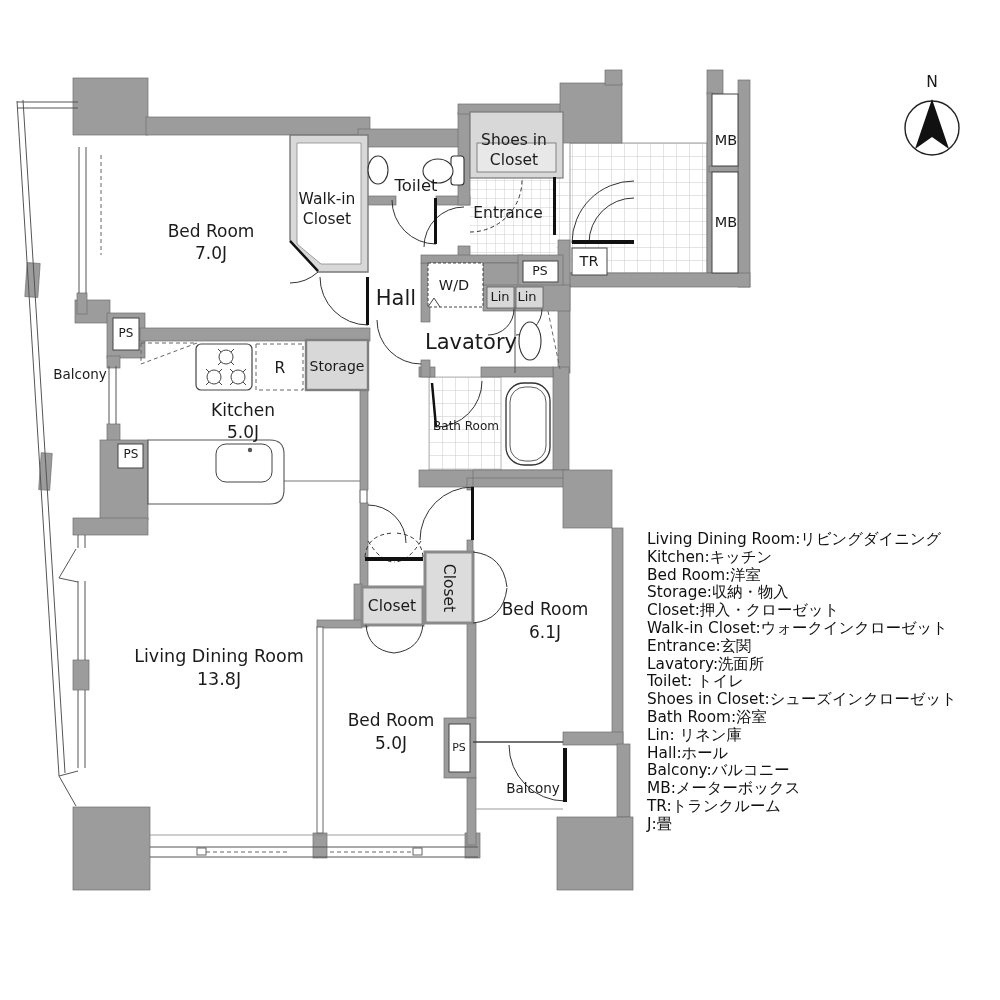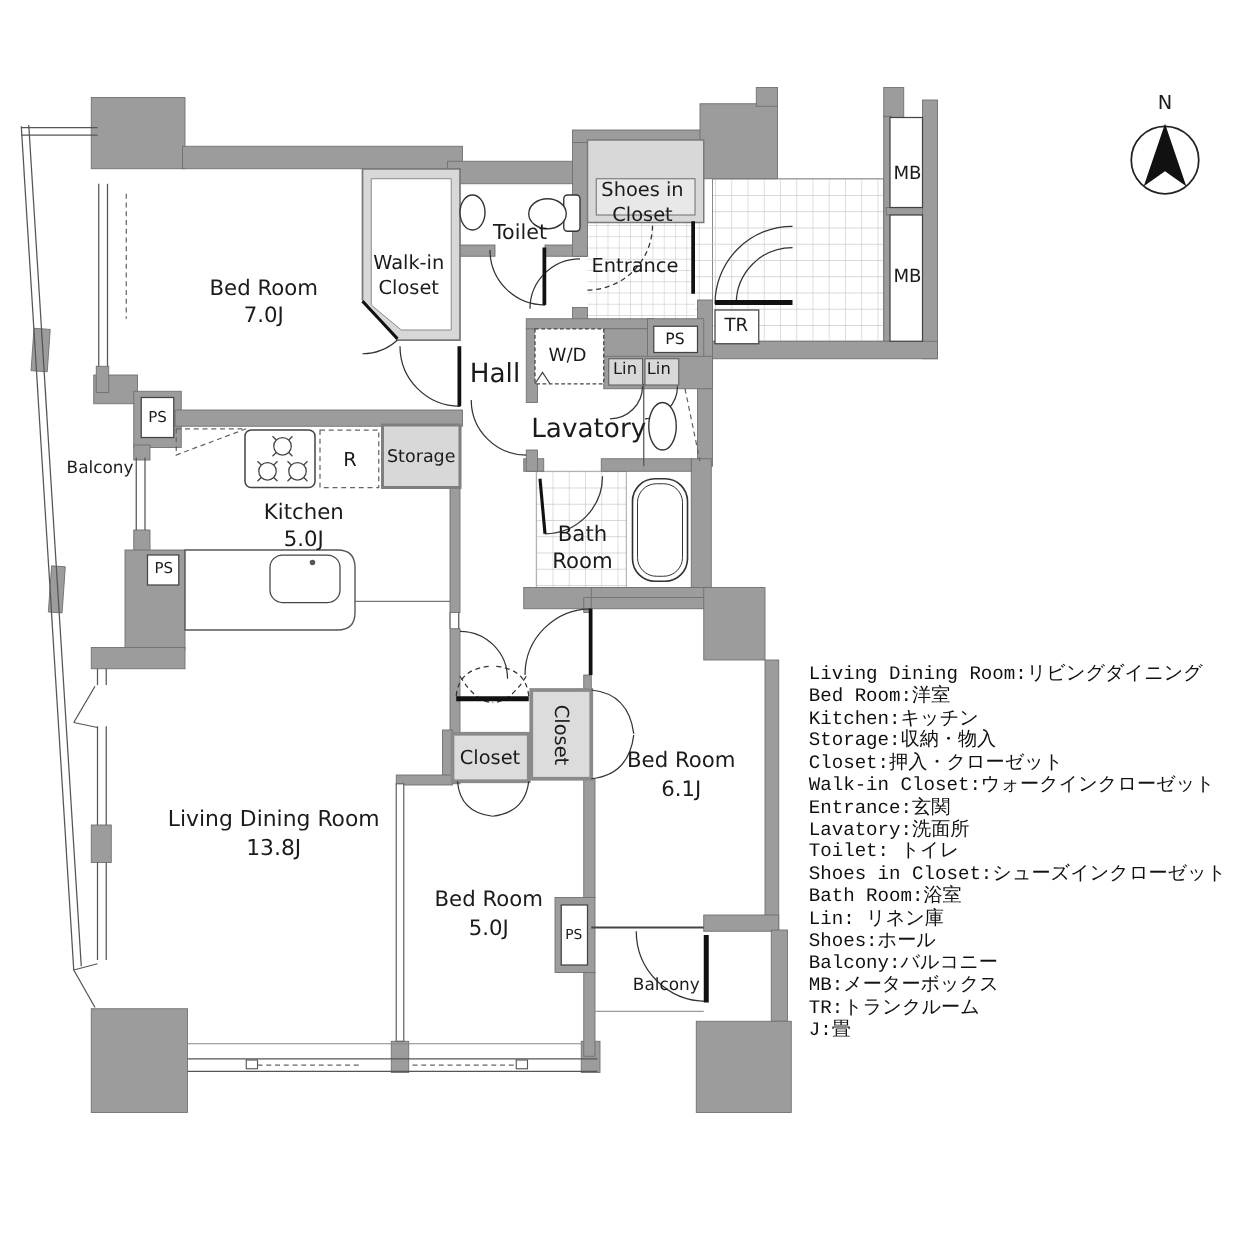--- a/index.html
+++ b/index.html
@@ -1,24 +1,24 @@
 <!DOCTYPE html>
 <html><head>
 <meta charset="utf-8">
 <style>
   html,body{margin:0;padding:0;background:#fff;}
   .stage{position:relative;width:1000px;height:1000px;background:#ffffff;overflow:hidden;
          font-family:"DejaVu Sans","Liberation Sans",sans-serif;color:#1b1b1b;}
   .stage svg{position:absolute;left:0;top:0;}
   .lbl{position:absolute;transform:translate(-50%,-50%);white-space:nowrap;
        text-align:center;line-height:1.3;color:#1b1b1b;}
-  .wrap{white-space:normal;line-height:1.32;margin-top:12px;}
+  .wrap{white-space:normal;line-height:1.32;}
   .v{writing-mode:vertical-rl;transform:translate(-50%,-50%);}
   .legend{position:absolute;left:647px;top:531px;font-size:15.3px;line-height:17.8px;color:#101010;}
-  .legend div{white-space:nowrap;font-family:Liberation Mono, monospace;}
+  .legend div{white-space:nowrap;}
 </style>
 </head>
 <body>
 
 <div class="stage">
 
 <svg width="1000" height="1000" viewBox="0 0 1000 1000">
   <defs>
     <pattern id="t13" width="13" height="13" patternUnits="userSpaceOnUse">
       <path d="M13 0H0V13" fill="none" stroke="#c9c9c9" stroke-width="1"></path>
@@ -246,21 +246,21 @@
   <span class="lbl" style="left:508px;top:213px;font-size:15.5px">Entrance</span>
   <span class="lbl" style="left:726px;top:140px;font-size:14.5px">MB</span>
   <span class="lbl" style="left:726px;top:222px;font-size:14.5px">MB</span>
   <span class="lbl" style="left:589px;top:261px;font-size:14.5px">TR</span>
   <span class="lbl" style="left:540px;top:271px;font-size:12.5px">PS</span>
   <span class="lbl" style="left:500px;top:297px;font-size:13px">Lin</span>
   <span class="lbl" style="left:527px;top:297px;font-size:13px">Lin</span>
   <span class="lbl" style="left:454px;top:285px;font-size:14.5px">W/D</span>
   <span class="lbl" style="left:396px;top:299px;font-size:21px">Hall</span>
   <span class="lbl" style="left:471px;top:343px;font-size:21px">Lavatory</span>
-  <span class="lbl wrap" style="left:466px;top:427px;font-size:17px;width:85px">Bath Room</span>
+  <span class="lbl wrap" style="left:466px;top:427px;font-size:12px;width:85px">Bath Room</span>
   <span class="lbl" style="left:243px;top:410px;font-size:17px">Kitchen</span>
   <span class="lbl" style="left:243px;top:432px;font-size:17px">5.0J</span>
   <span class="lbl" style="left:280px;top:368px;font-size:15.5px">R</span>
   <span class="lbl" style="left:337px;top:366px;font-size:14px">Storage</span>
   <span class="lbl" style="left:80px;top:375px;font-size:13.5px">Balcony</span>
   <span class="lbl" style="left:126px;top:334px;font-size:12px">PS</span>
   <span class="lbl" style="left:131px;top:455px;font-size:12px">PS</span>
   <span class="lbl" style="left:219px;top:656px;font-size:17.5px">Living Dining Room</span>
   <span class="lbl" style="left:219px;top:679px;font-size:17.5px">13.8J</span>
   <span class="lbl" style="left:392px;top:606px;font-size:15.5px">Closet</span>
@@ -268,31 +268,31 @@
   <span class="lbl" style="left:545px;top:609px;font-size:17px">Bed Room</span>
   <span class="lbl" style="left:545px;top:632px;font-size:17px">6.1J</span>
   <span class="lbl" style="left:391px;top:720px;font-size:17px">Bed Room</span>
   <span class="lbl" style="left:391px;top:743px;font-size:17px">5.0J</span>
   <span class="lbl" style="left:459px;top:748px;font-size:11px">PS</span>
   <span class="lbl" style="left:533px;top:789px;font-size:13.5px">Balcony</span>
   <span class="lbl" style="left:932px;top:82px;font-size:15.5px">N</span>
 
   <div class="legend">
     <div>Living Dining Room:リビングダイニング</div>
+    <div>Kitchen:キッチン</div>
     <div>Bed Room:洋室</div>
-    <div>Kitchen:キッチン</div>
     <div>Storage:収納・物入</div>
     <div>Closet:押入・クローゼット</div>
     <div>Walk-in Closet:ウォークインクローゼット</div>
     <div>Entrance:玄関</div>
     <div>Lavatory:洗面所</div>
     <div>Toilet: トイレ</div>
     <div>Shoes in Closet:シューズインクローゼット</div>
     <div>Bath Room:浴室</div>
     <div>Lin: リネン庫</div>
-    <div>Shoes:ホール</div>
+    <div>Hall:ホール</div>
     <div>Balcony:バルコニー</div>
     <div>MB:メーターボックス</div>
     <div>TR:トランクルーム</div>
     <div>J:畳</div>
   </div>
 
 </div>
 
 </body></html>

